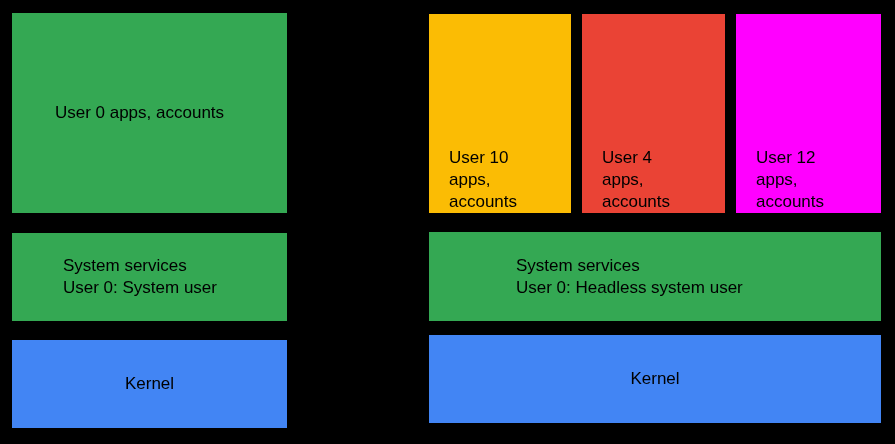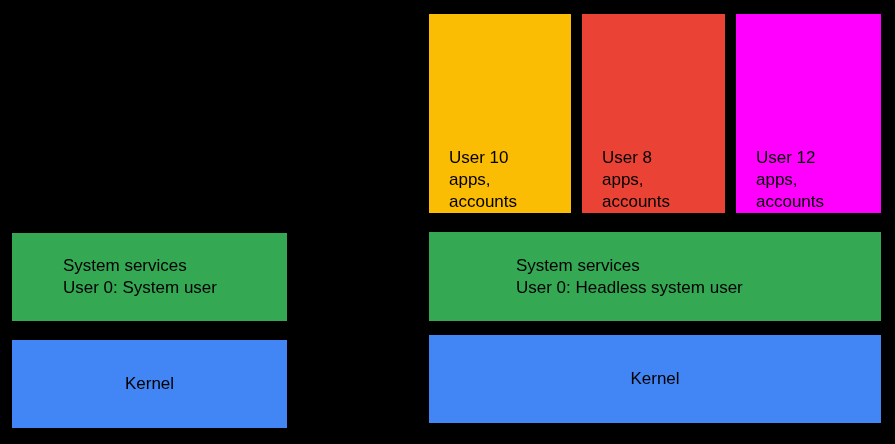--- a/index.html
+++ b/index.html
@@ -38,38 +38,41 @@
   .user11-apps  { left: 582px; width: 143px; }
   .user12-apps  { left: 736px; width: 145px; }
   .sys-right    { left: 429px; top: 232px; width: 452px; height: 89px; padding-left: 87px; }
   .kernel-right { left: 429px; top: 335px; width: 452px; height: 88px; justify-content: center; }
 </style>
 </head>
 <body>
 
 <div class="stage">
 
+  <div class="box user0-apps" style="background-color: rgb(52, 168, 83);">
+    <span class="label">User 0 apps, accounts</span>
+  </div>
 
   <div class="box sys-left" style="background-color: rgb(52, 168, 83);">
     <span class="label">System services
 User 0: System user</span>
   </div>
 
   <div class="box kernel-left" style="background-color: rgb(66, 133, 244);">
     <span class="label">Kernel</span>
   </div>
 
   <div class="box user-box user10-apps" style="background-color: rgb(251, 188, 4);">
     <span class="label">User 10
 apps,
 accounts</span>
   </div>
 
   <div class="box user-box user11-apps" style="background-color: rgb(234, 67, 53);">
-    <span class="label">User 8
+    <span class="label">User 4
 apps,
 accounts</span>
   </div>
 
   <div class="box user-box user12-apps" style="background-color: rgb(255, 0, 255);">
     <span class="label">User 12
 apps,
 accounts</span>
   </div>
 

